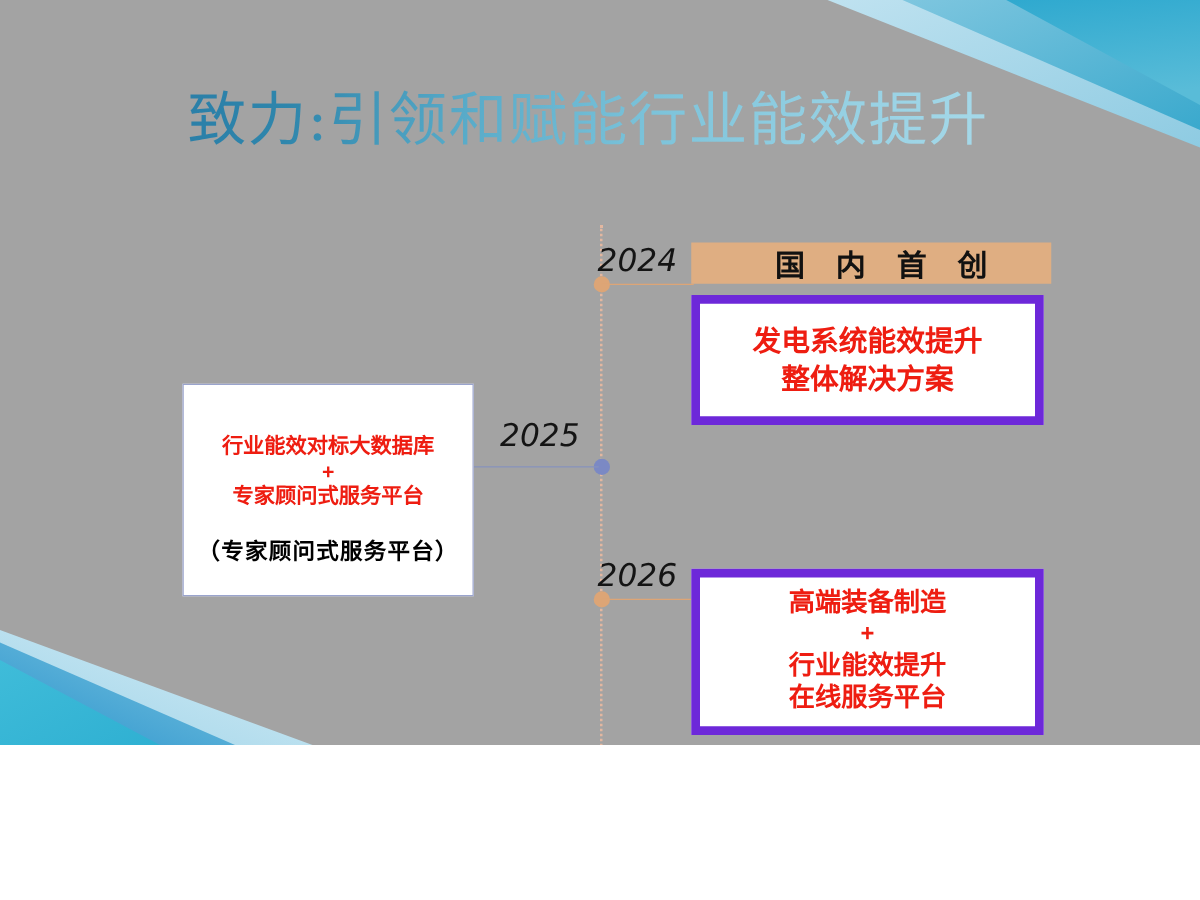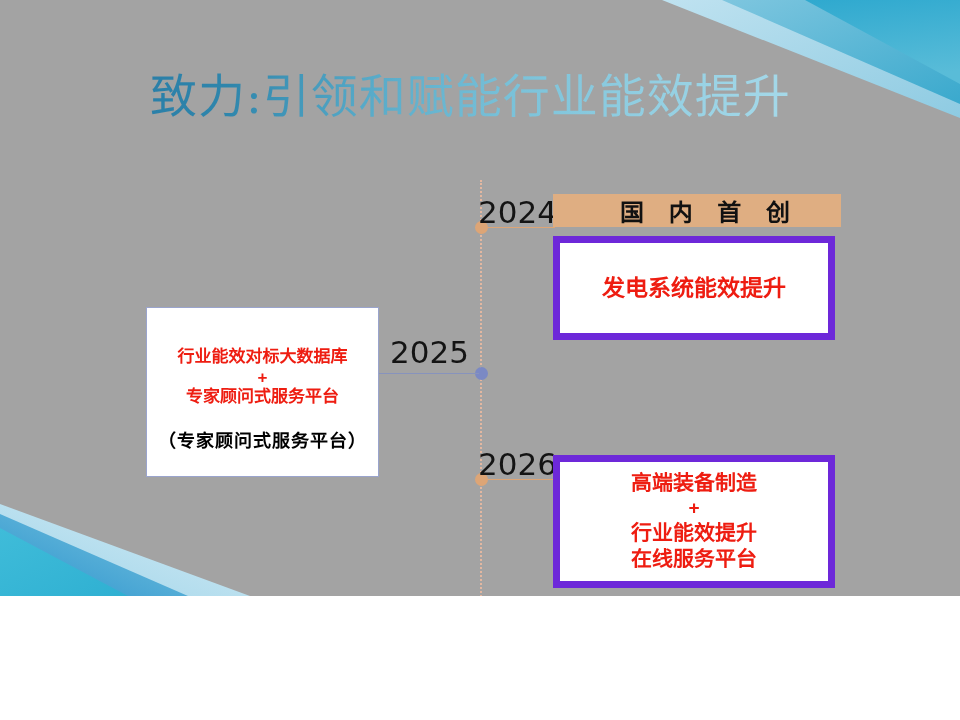--- a/index.html
+++ b/index.html
@@ -68,26 +68,27 @@
     position: absolute;
     width: 13px;
     height: 13px;
     border-radius: 50%;
   }
   .tl-dot.tan   { background: #dda576; }
   .tl-dot.blue  { background: #7b89c4; }
 
   .tl-year {
     position: absolute;
-    font-size: 31px;
+    font-size: 25px;
     color: #141414;
     font-family: "DejaVu Sans", "Liberation Sans", sans-serif;
     font-weight: 400;
     letter-spacing: 0px;
     white-space: nowrap;
+    font-style: italic;
   }
 
   .tl-conn {
     position: absolute;
     height: 0;
   }
   .tl-conn.tan  { border-top: 1.6px solid #dda576; }
   .tl-conn.blue { border-top: 1.6px solid #8793bd; }
 
   
@@ -214,40 +215,41 @@
 
   <div id="title">致力:引领和赋能行业能效提升</div>
 
   <div id="timeline-axis"></div>
 
   <div class="tl-dot tan" style="left:475px; top:221px;"></div>
   <div class="tl-year" style="left:478px; top:194px;">2024</div>
   <div class="tl-conn tan" style="left:481px; top:227px; width:74px;"></div>
 
   <div class="tl-dot blue" style="left:475px; top:367px;"></div>
-  <div class="tl-year" style="left:390px; top:334px;">2025</div>
+  <div class="tl-year" style="left:400px; top:334px;">2025</div>
   <div class="tl-conn blue" style="left:379px; top:373px; width:100px;"></div>
 
   <div class="tl-dot tan" style="left:475px; top:473px;"></div>
   <div class="tl-year" style="left:478px; top:446px;">2026</div>
   <div class="tl-conn tan" style="left:481px; top:479px; width:74px;"></div>
 
   <div class="card" id="card-original">
     <div class="card-body blue-edge">
       <div class="line-red">行业能效对标大数据库</div>
       <div class="plus">+</div>
       <div class="line-red">专家顾问式服务平台</div>
       <div class="line-black">（专家顾问式服务平台）</div>
     </div>
   </div>
 
   <div class="card" id="card-domestic-first">
     <div class="card-header tan">国 内 首 创</div>
     <div class="card-body tan-edge">
       <div class="line-red">发电系统能效提升</div>
+      <div class="line-red">整体解决方案</div>
     </div>
   </div>
 
   <div class="card" id="card-industry-build">
     <div class="card-body tan-edge">
       <div class="line-red">高端装备制造</div>
       <div class="plus">+</div>
       <div class="line-red">行业能效提升</div>
       <div class="line-red">在线服务平台</div>
     </div>

